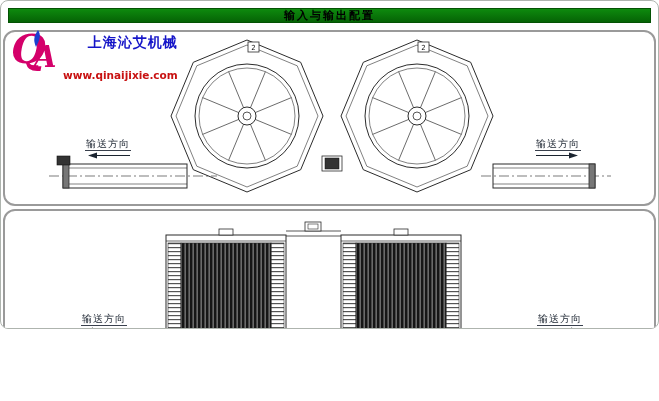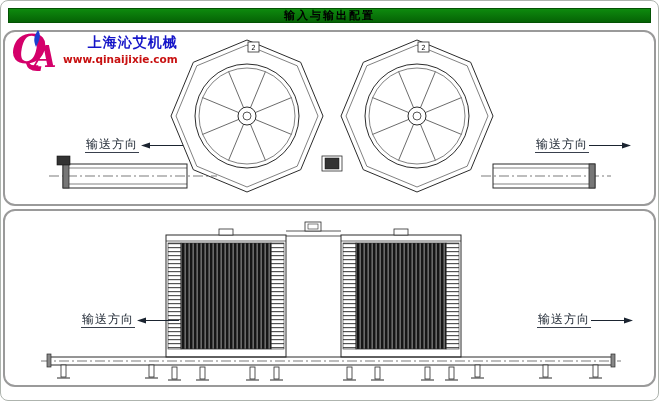--- a/index.html
+++ b/index.html
@@ -1,35 +1,35 @@
 <!DOCTYPE html>
 <html><head>
 <meta charset="utf-8">
 <style>
   html,body{margin:0;padding:0;background:#fff;font-family:"DejaVu Sans","Liberation Sans",sans-serif;}
-  .stage{position:relative;width:659px;height:401px;background:#fff;border:1px solid #aeb4ae;border-radius:8px;overflow:hidden;box-sizing:border-box;}
+  .stage{position:relative;width:659px;height:329px;background:#fff;border:1px solid #aeb4ae;border-radius:8px;overflow:hidden;box-sizing:border-box;}
   .title-bar{position:absolute;left:7px;right:7px;top:7px;height:15px;background:linear-gradient(#0e8a0e,#056305);border:1px solid #035203;display:flex;align-items:center;justify-content:center;box-sizing:border-box;}
   .title-bar .txt{font-size:11px;font-weight:bold;color:#000;letter-spacing:2px;line-height:1;}
   .panel{position:absolute;left:2px;right:2px;border:2px solid #9a9a9a;border-radius:12px;background:#fff;box-sizing:border-box;}
   .panel-top{top:29px;height:176px;}
   .panel-bottom{top:208px;height:178px;}
   .panel svg.draw{position:absolute;left:0;top:0;}
 
   
   .logo{position:absolute;left:6px;top:2px;display:flex;align-items:flex-start;z-index:3;}
   .logo-mark{position:relative;width:50px;height:44px;flex:none;}
   .lq{position:absolute;left:0;top:-5px;font-family:"DejaVu Serif","Liberation Serif",serif;font-style:italic;font-weight:bold;font-size:40px;line-height:1;color:#d4006a;}
   .la{position:absolute;left:23px;top:9px;font-family:"DejaVu Serif","Liberation Serif",serif;font-style:italic;font-weight:bold;font-size:29px;line-height:1;color:#d4006a;}
   .logo-flame{position:absolute;left:21px;top:-4px;}
   .logo-right{margin-left:2px;padding-top:1px;text-align:right;}
   .company{font-size:14px;font-weight:bold;color:#1515c8;letter-spacing:1px;white-space:nowrap;line-height:1.1;}
-  .url{font-size:10.5px;font-weight:bold;color:#c81111;margin-top:4px;white-space:nowrap;line-height:1;}
+  .url{font-size:10.5px;font-weight:bold;color:#c81111;margin-top:20px;white-space:nowrap;line-height:1;}
 
   
-  .dir-label{position:absolute;display:flex;flex-direction:row;align-items:center;gap:0;font-size:12px;color:#1b2430;z-index:2;}
+  .dir-label{position:absolute;display:flex;flex-direction:column;align-items:center;gap:0;font-size:10px;color:#1b2430;z-index:2;}
   .dir-label .txt{border-bottom:1px solid #39404d;padding:0 1px 1px 1px;letter-spacing:1px;white-space:nowrap;line-height:1.1;}
 </style>
 <title>输入与输出配置</title></head>
 <body>
 
 <div class="stage">
 
   <div class="title-bar">
     <span class="txt">输入与输出配置</span>
   </div>

